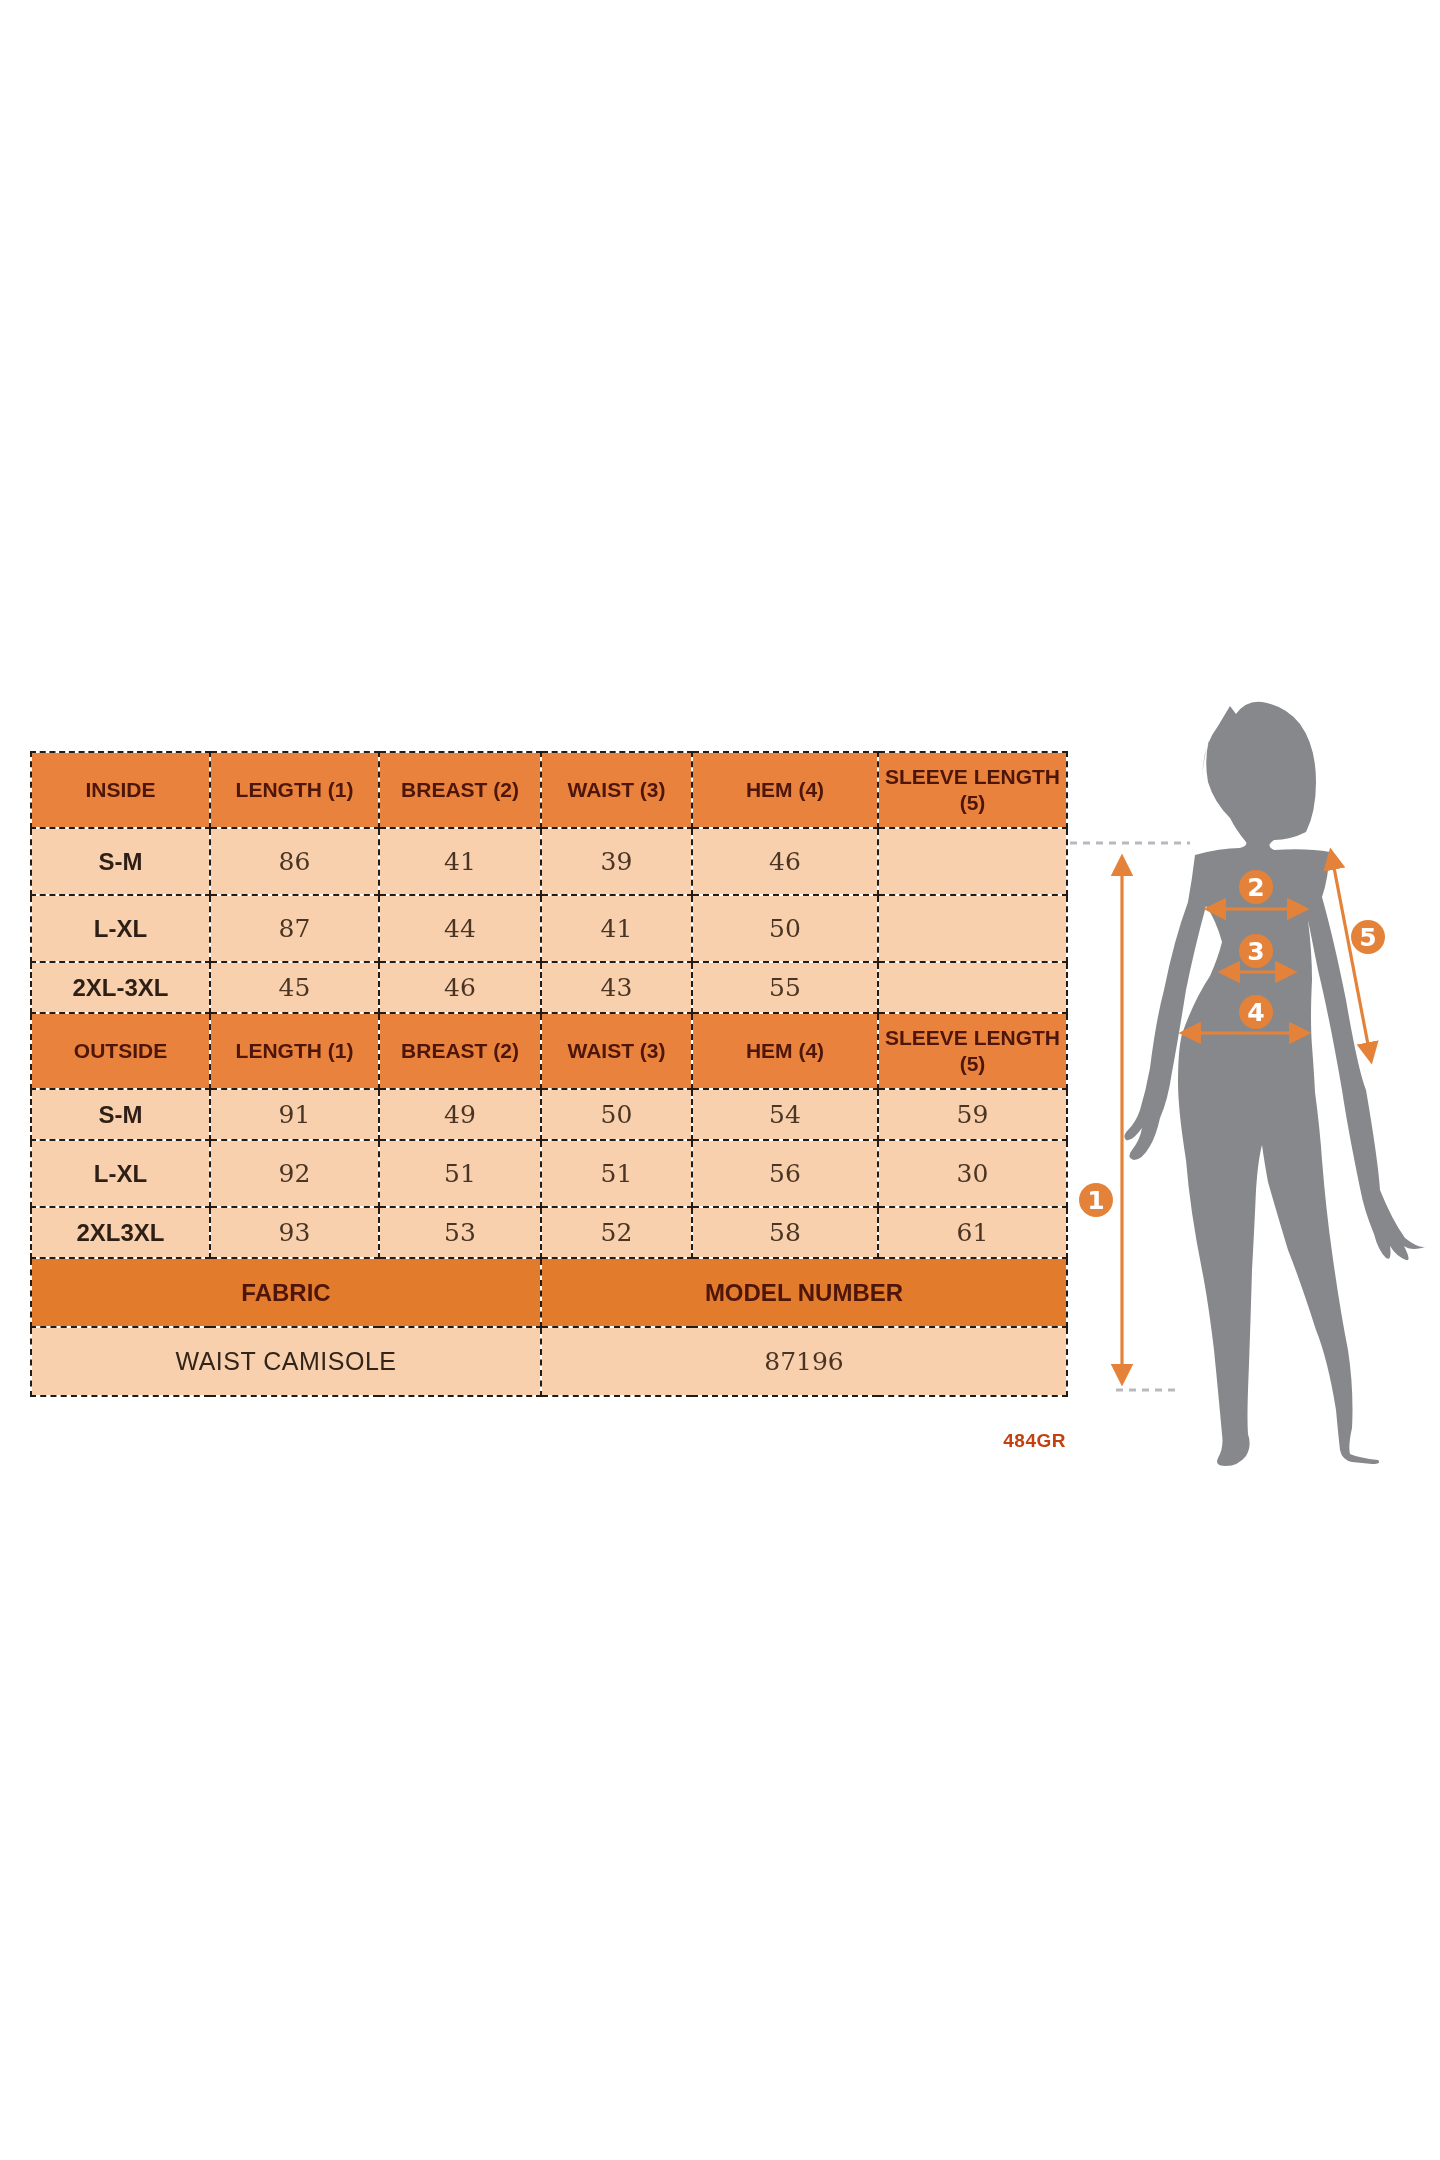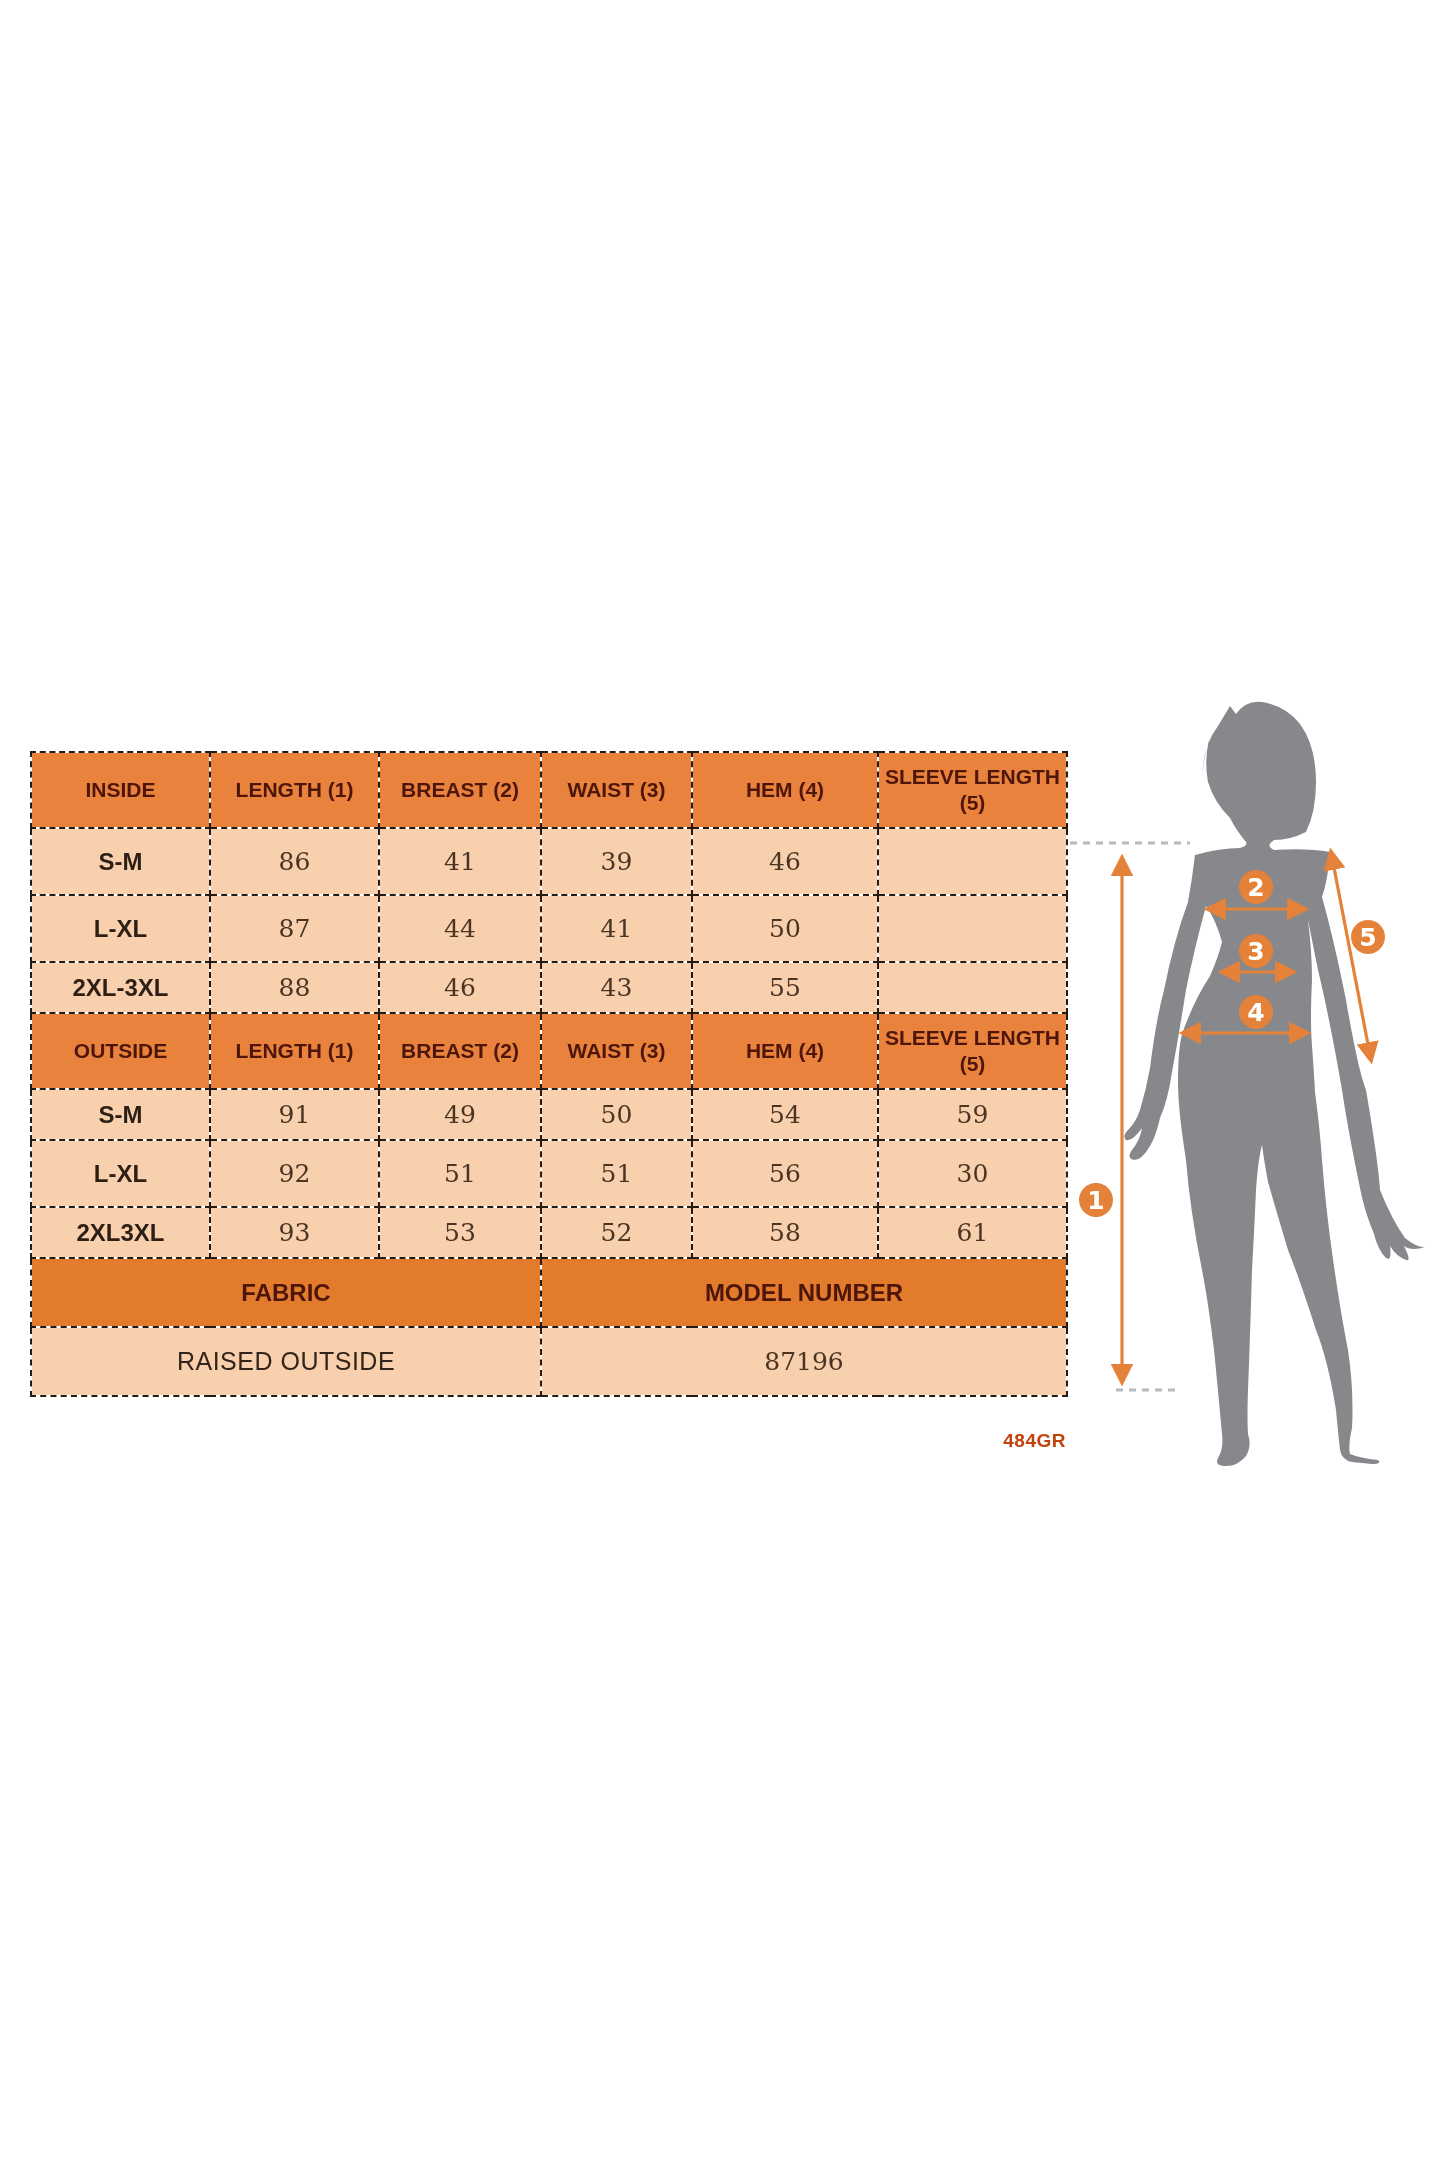--- a/index.html
+++ b/index.html
@@ -116,21 +116,21 @@
         <tr class="d-row">
           <td class="sz">L-XL</td>
           <td class="dc">87</td>
           <td class="dc">44</td>
           <td class="dc">41</td>
           <td class="dc">50</td>
           <td class="dc"></td>
         </tr>
         <tr class="d-row2">
           <td class="sz">2XL-3XL</td>
-          <td class="dc">88</td>
+          <td class="dc">45</td>
           <td class="dc">46</td>
           <td class="dc">43</td>
           <td class="dc">55</td>
           <td class="dc"></td>
         </tr>
 
         <tr class="h-row">
           <td class="hd">OUTSIDE</td>
           <td class="hd">LENGTH (1)</td>
           <td class="hd">BREAST (2)</td>
@@ -162,21 +162,21 @@
           <td class="dc">52</td>
           <td class="dc">58</td>
           <td class="dc">61</td>
         </tr>
 
         <tr class="f-row">
           <td class="hd band" colspan="3">FABRIC</td>
           <td class="hd band" colspan="3">MODEL NUMBER</td>
         </tr>
         <tr class="v-row">
-          <td class="dc txt" colspan="3">RAISED OUTSIDE</td>
+          <td class="dc txt" colspan="3">WAIST CAMISOLE</td>
           <td class="dc" colspan="3">87196</td>
         </tr>
       </tbody>
     </table>
   </div>
 
   <div class="footnote">484GR</div>
 
   <div class="figure-wrap">
     <svg width="380" height="800" viewBox="0 0 380 800" xmlns="http://www.w3.org/2000/svg">

